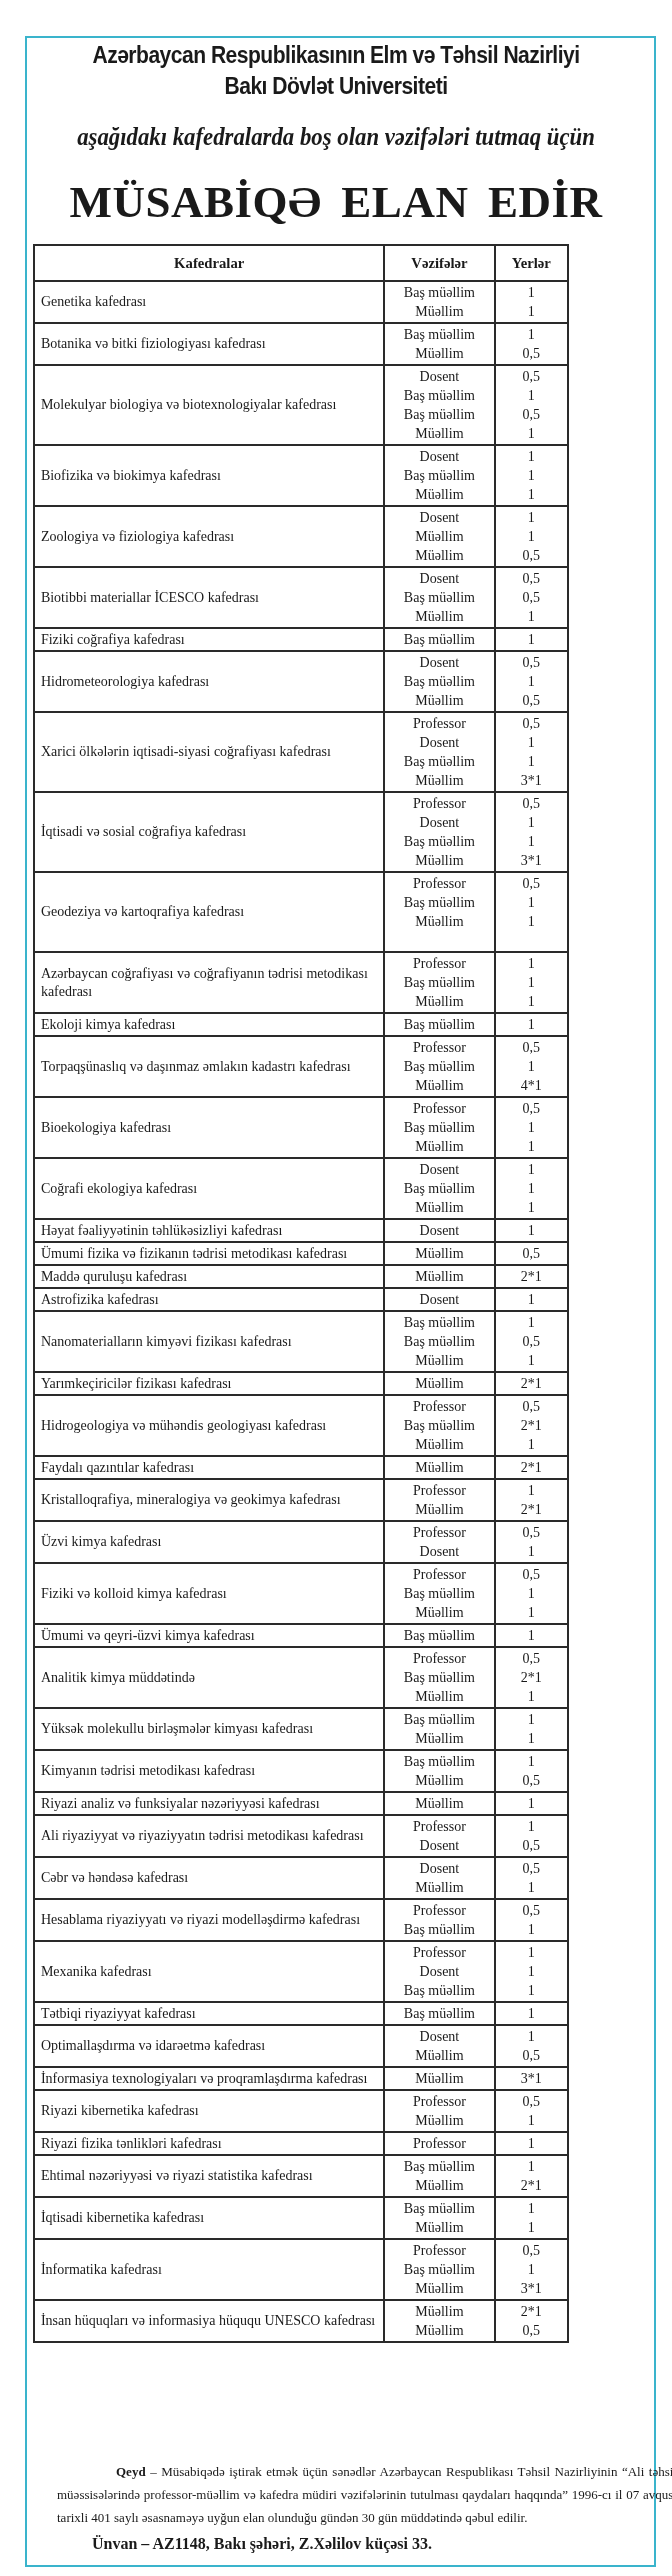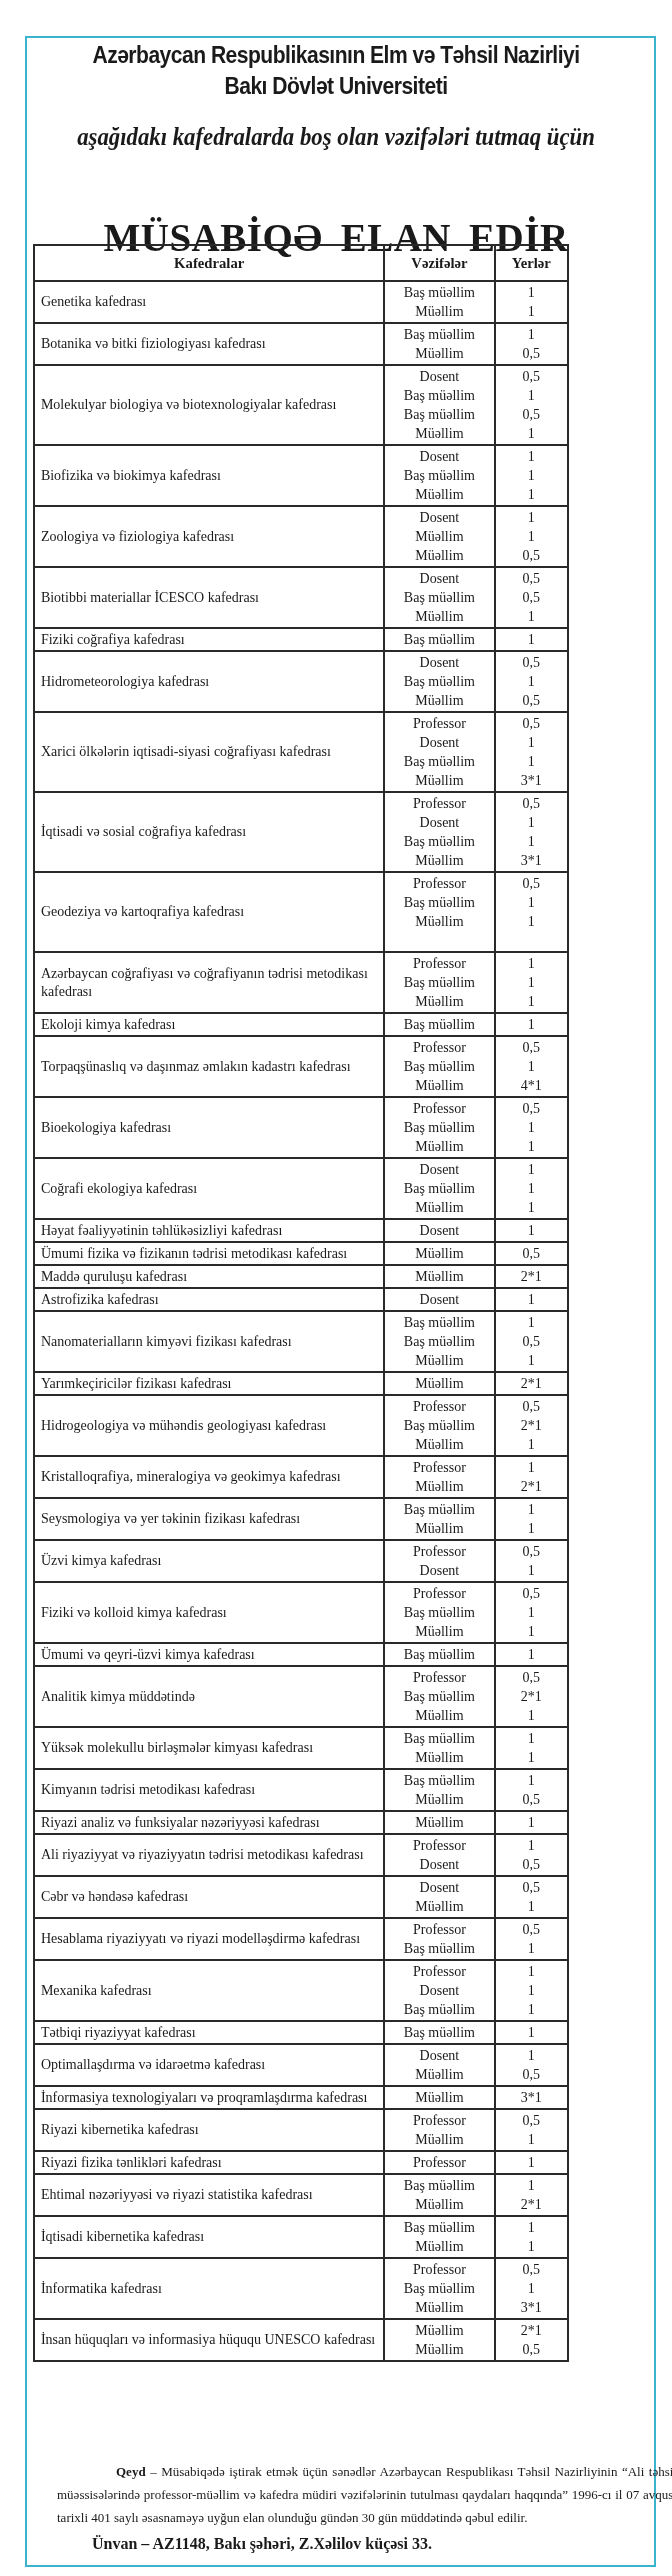--- a/index.html
+++ b/index.html
@@ -1,21 +1,21 @@
 <!DOCTYPE html>
 <html><head>
   <meta charset="utf-8">
   <style>
     html, body { margin: 0; padding: 0; background: #ffffff; }
     body { width: 672px; height: 2576px; position: relative; overflow: hidden; font-family: "Liberation Serif", serif; color: #1a1a1a; }
     .frame { position: absolute; left: 25.4px; top: 36px; width: 631px; height: 2531px; border: 2px solid #3ab4cc; box-sizing: border-box; }
     .title1 { position: absolute; left: 0; width: 100%; top: 41px; text-align: center; font-family: "Liberation Sans", sans-serif; font-weight: bold; font-size: 24.5px; letter-spacing: -0.6px; transform: scaleX(0.86); transform-origin: center; white-space: nowrap; }
     .title2 { position: absolute; left: 0; width: 100%; top: 72px; text-align: center; font-family: "Liberation Sans", sans-serif; font-weight: bold; font-size: 24.5px; letter-spacing: -0.6px; transform: scaleX(0.86); transform-origin: center; white-space: nowrap; }
     .subtitle { position: absolute; left: 0; width: 100%; top: 123px; text-align: center; font-family: "Liberation Serif", serif; font-style: italic; font-weight: bold; font-size: 24.5px; white-space: nowrap; transform: scaleX(0.93); transform-origin: center; }
-    .headline { position: absolute; left: 0; width: 100%; top: 176px; text-align: center; font-family: "Liberation Serif", serif; font-weight: bold; font-size: 39px; letter-spacing: 0.5px; word-spacing: 7.8px; white-space: nowrap; margin-top: 39px; }
+    .headline { position: absolute; left: 0; width: 100%; top: 176px; text-align: center; font-family: "Liberation Serif", serif; font-weight: bold; font-size: 45px; letter-spacing: 0.5px; word-spacing: 7.8px; white-space: nowrap; }
     table.vac { position: absolute; left: 33px; top: 244px; width: 536px; border-collapse: collapse; font-family: "Liberation Serif", serif; font-size: 14px; }
     table.vac th, table.vac td { border: 2px solid #2a2a2a; padding: 0; }
     table.vac th { height: 34px; font-weight: bold; font-size: 14.7px; text-align: center; }
     .c1 { width: 416px; }
     .c2 { width: 121px; }
     .c3 { width: 83px; }
     td.dept { padding-left: 5.9px !important; padding-right: 5.9px !important; vertical-align: middle; line-height: 17.6px; }
     td.pos, td.seats { text-align: center; vertical-align: middle; padding: 1px 0 !important; }
     .line { display: block; height: 19px; line-height: 19px; white-space: nowrap; }
     .note { position: absolute; left: 33px; top: 2460px; width: 620px; font-family: "Liberation Serif", serif; font-size: 13px; line-height: 23px; text-align: justify; margin-left: 24px; }
@@ -316,39 +316,37 @@
           <span class="line">Baş müəllim</span>
           <span class="line">Müəllim</span>
         </td>
         <td class="seats">
           <span class="line">0,5</span>
           <span class="line">2*1</span>
           <span class="line">1</span>
         </td>
       </tr>
       <tr>
+        <td class="dept">Faydalı qazıntılar kafedrası</td>
+        <td class="pos">
+          <span class="line">Müəllim</span>
+        </td>
+        <td class="seats">
+          <span class="line">2*1</span>
+        </td>
+      </tr>
+      <tr>
         <td class="dept">Kristalloqrafiya, mineralogiya və geokimya kafedrası</td>
         <td class="pos">
           <span class="line">Professor</span>
           <span class="line">Müəllim</span>
         </td>
         <td class="seats">
           <span class="line">1</span>
           <span class="line">2*1</span>
-        </td>
-      </tr>
-      <tr>
-        <td class="dept">Seysmologiya və yer təkinin fizikası kafedrası</td>
-        <td class="pos">
-          <span class="line">Baş müəllim</span>
-          <span class="line">Müəllim</span>
-        </td>
-        <td class="seats">
-          <span class="line">1</span>
-          <span class="line">1</span>
         </td>
       </tr>
       <tr>
         <td class="dept">Üzvi kimya kafedrası</td>
         <td class="pos">
           <span class="line">Professor</span>
           <span class="line">Dosent</span>
         </td>
         <td class="seats">
           <span class="line">0,5</span>

